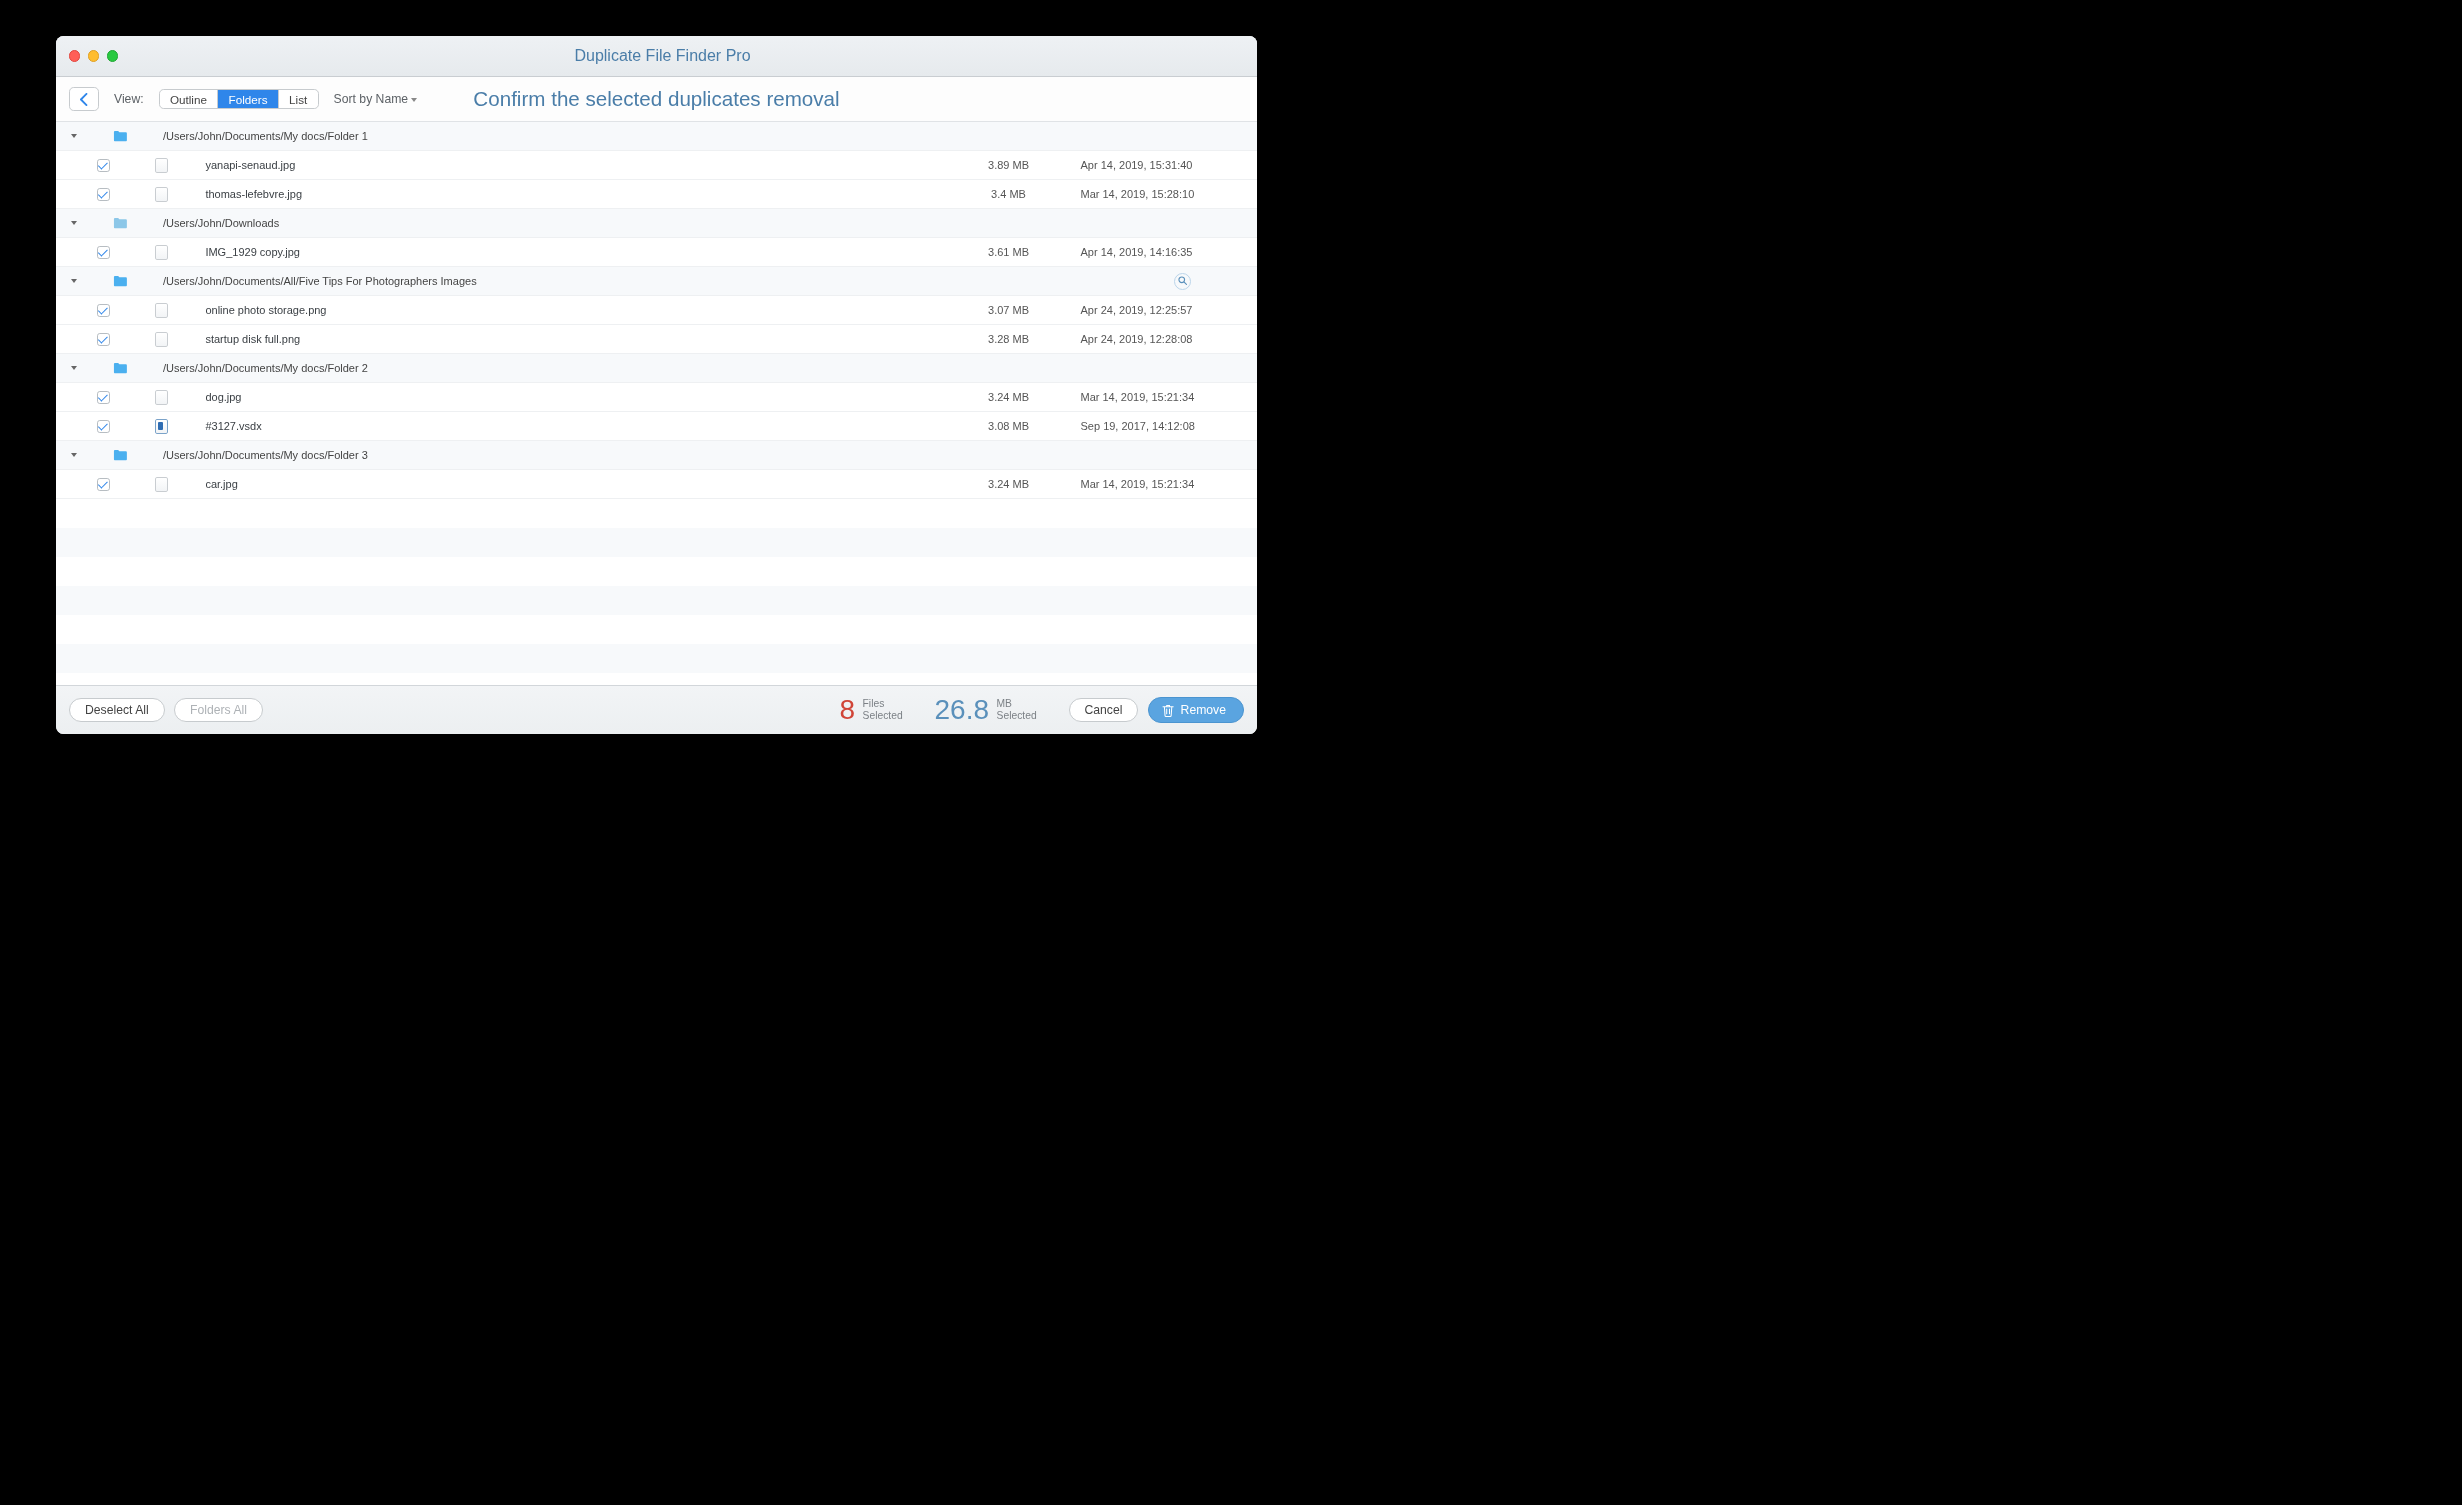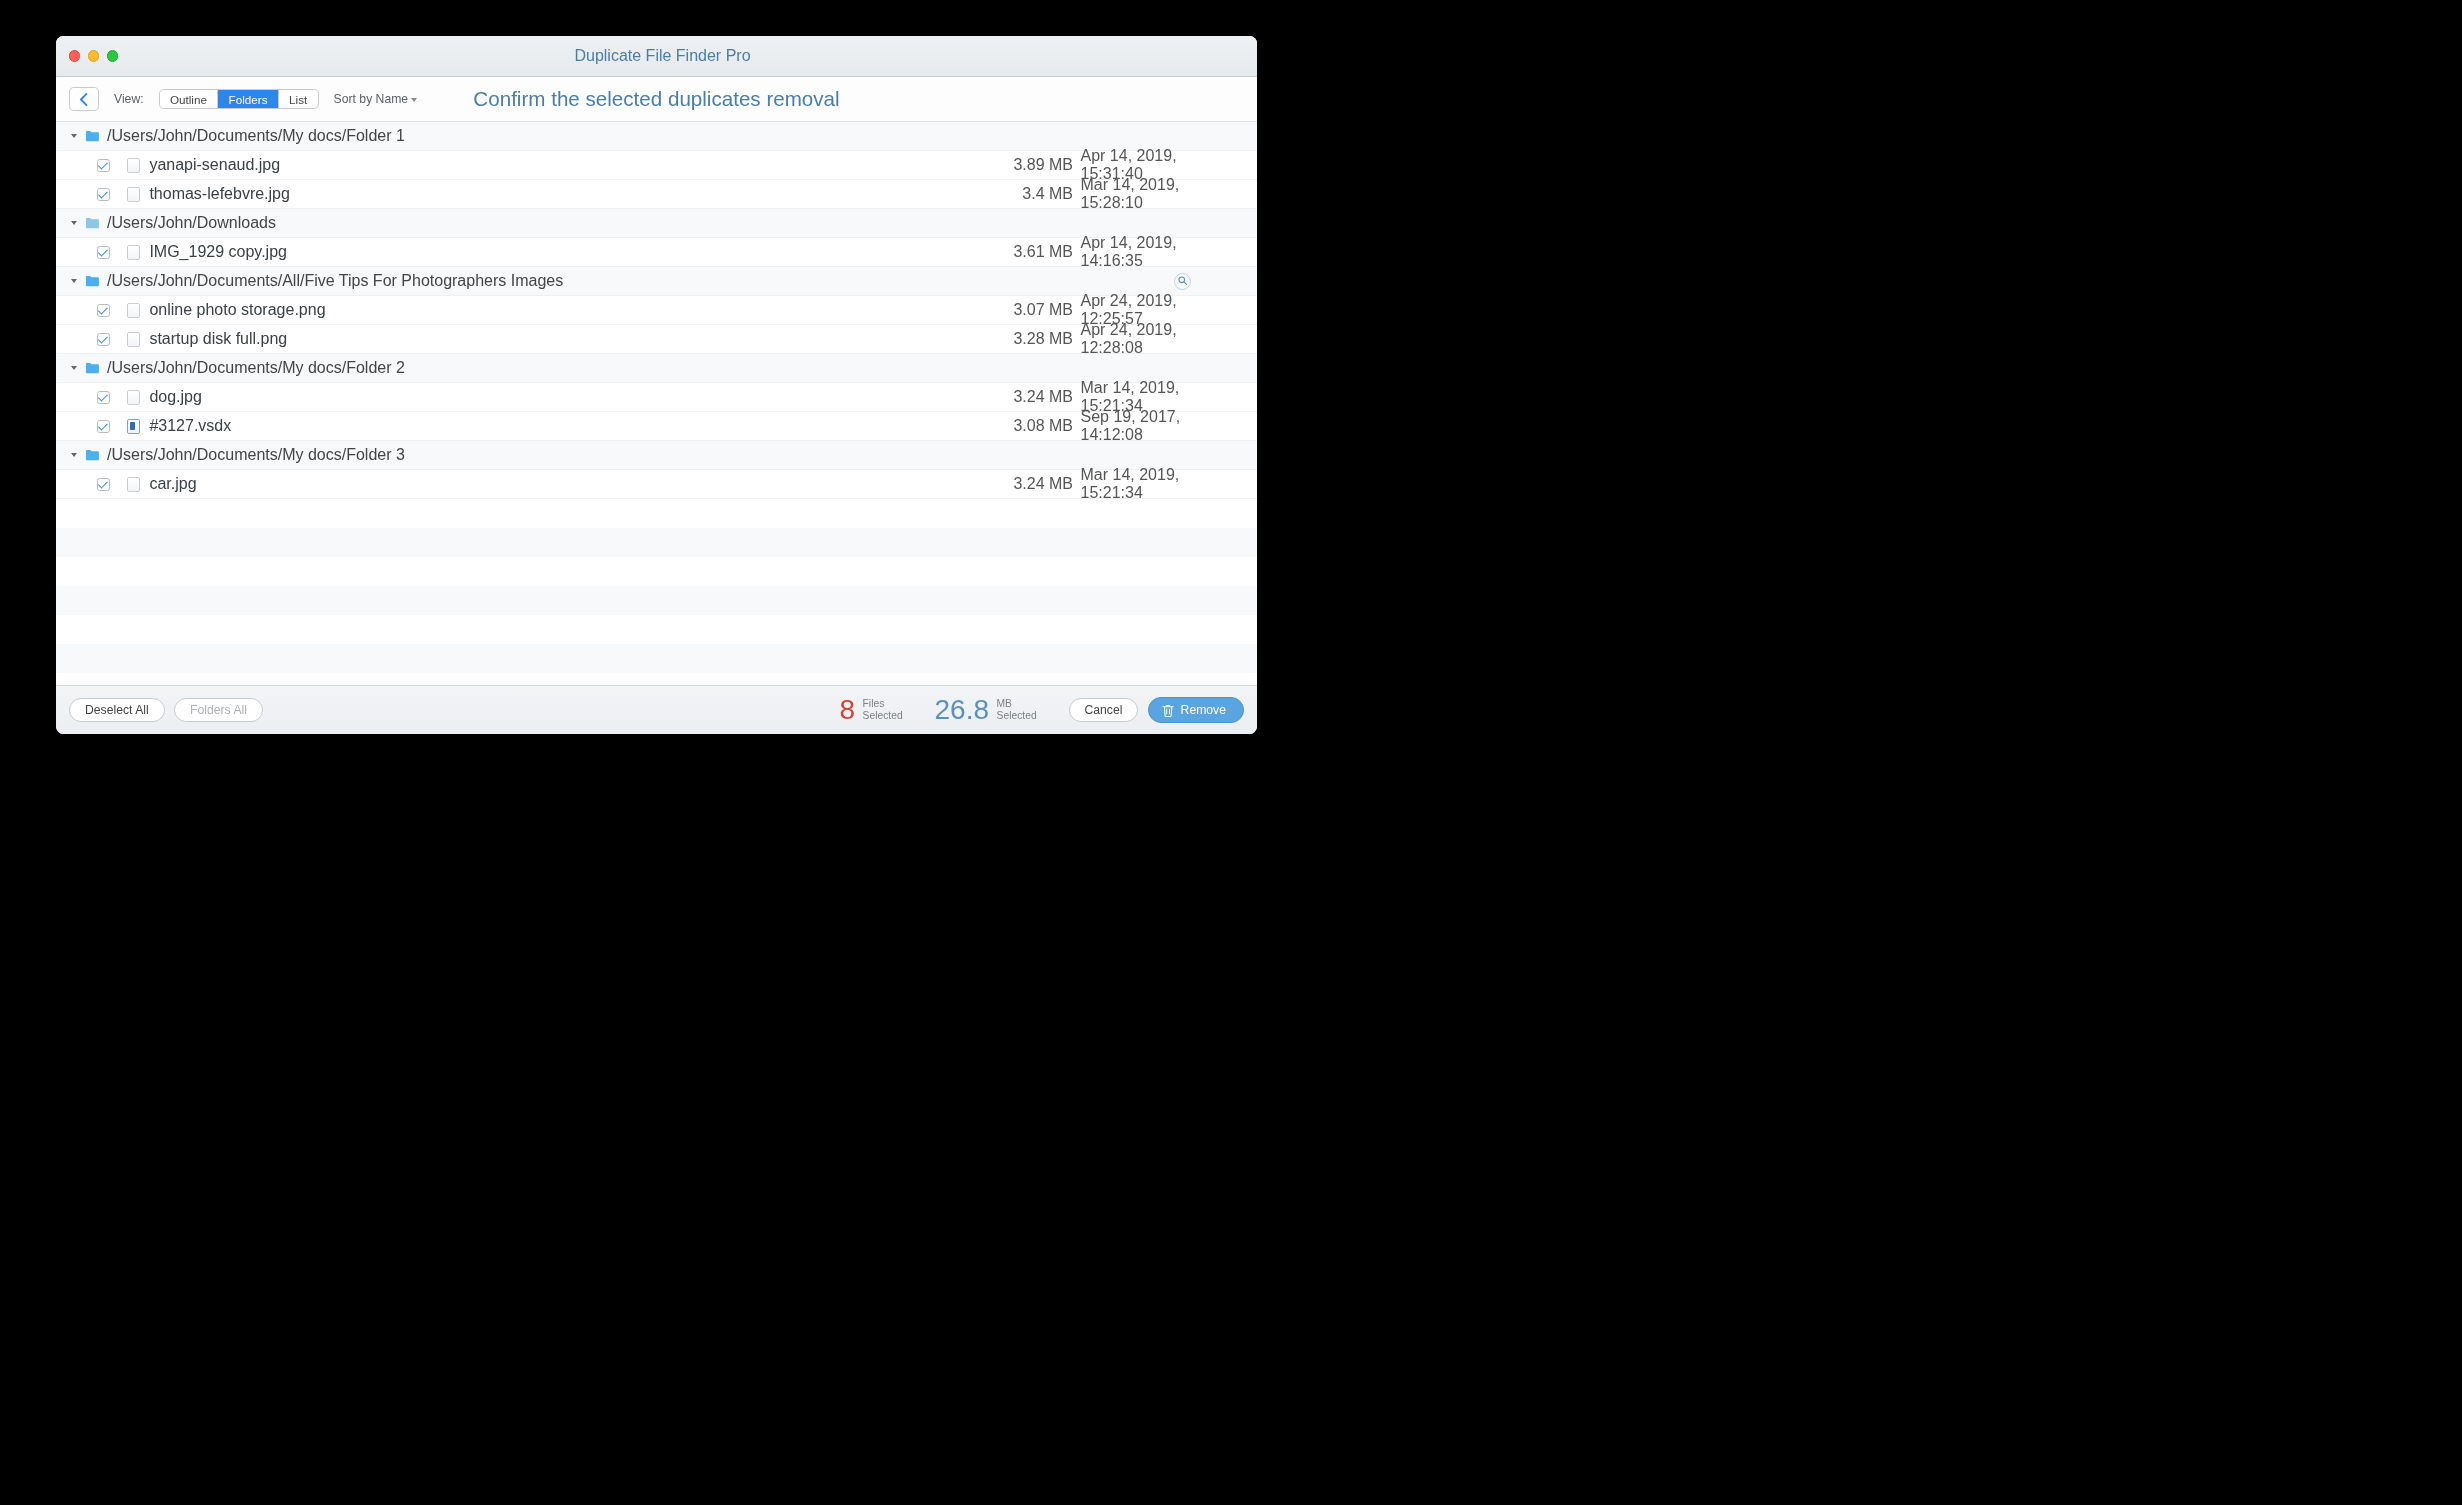--- a/index.html
+++ b/index.html
@@ -121,22 +121,23 @@
     flex: 1;
     overflow-y: auto;
     background: #fff;
   }
   .group-row, .file-row {
     height: 29px;
     display: flex;
     align-items: center;
     border-bottom: 0.9px solid #eef0f2;
     padding: 0 15px;
-    font-size: 16px;
+    font-size: 11px;
     position: relative;
+    gap: 28px;
   }
   .group-row {
     background: #f7f9fb;
     color: #444;
   }
   .group-row .disclosure {
     width: 0; height: 0;
     border-left: 3.8px solid transparent;
     border-right: 3.8px solid transparent;
     border-top: 4.7px solid #666;
@@ -192,21 +193,21 @@
   }
   .file-ico.vsdx::before {
     content: "";
     position: absolute;
     left: 1.9px; top: 2.8px;
     width: 5.6px; height: 7.5px;
     background: #2f6db3;
     border-radius: 0.9px;
   }
   .fname { flex: 1; color: #3b4045; }
-  .fsize { width: 73px; text-align: right; color: #555; }
+  .fsize { width: 73px; text-align: center; color: #555; }
   .fdate { width: 169px; text-align: left; color: #555; padding-left: 7.5px; }
   .stripes .stripe { height: 29px; }
   .stripes .stripe:nth-child(odd) { background: #fff; }
   .stripes .stripe:nth-child(even) { background: #f7f9fb; }
   .footer {
     height: 49px;
     background: linear-gradient(#f2f4f6, #eceff1);
     border-top: 0.9px solid #d2d6da;
     display: flex;
     align-items: center;

